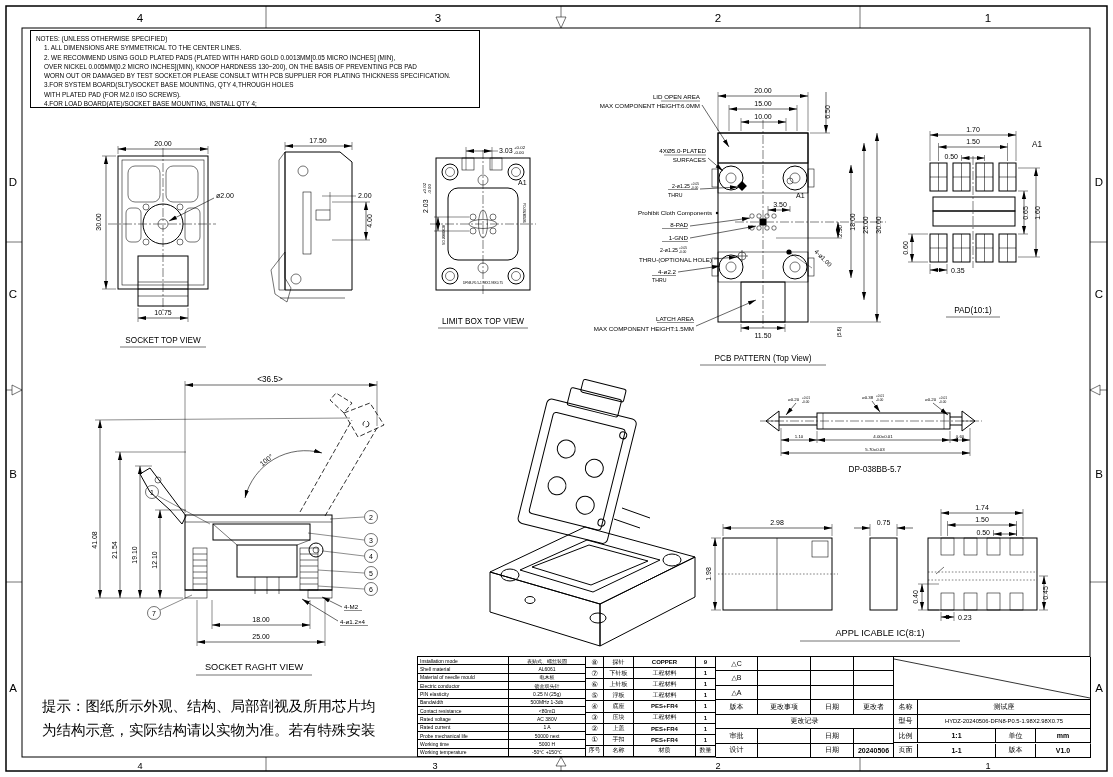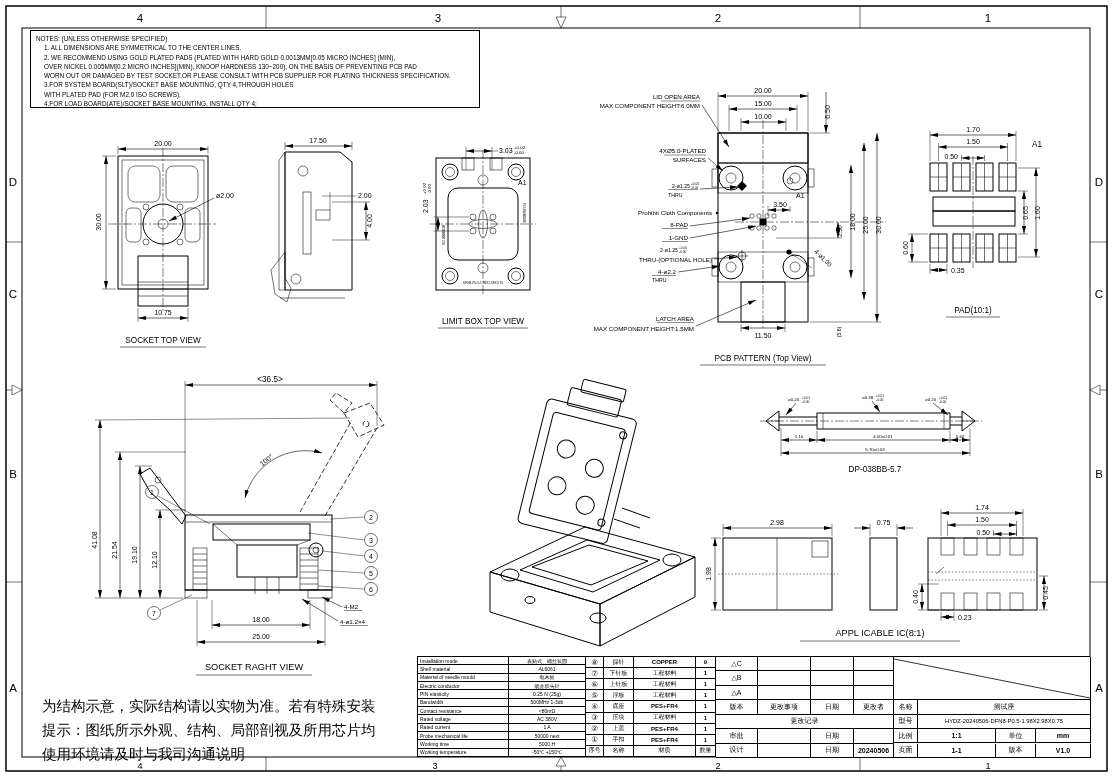--- a/index.html
+++ b/index.html
@@ -621,23 +621,22 @@
   <div style="padding-left:8px">2. WE RECOMMEND USING GOLD PLATED PADS (PLATED WITH HARD GOLD 0.0013MM[0.05 MICRO INCHES] (MIN),</div>
   <div style="padding-left:8px">OVER NICKEL 0.005MM[0.2 MICRO INCHES](MIN), KNOOP HARDNESS 130~200), ON THE BASIS OF PREVENTING PCB PAD</div>
   <div style="padding-left:8px">WORN OUT OR DAMAGED BY TEST SOCKET.OR PLEASE CONSULT WITH PCB SUPPLIER FOR PLATING THICKNESS SPECIFICATION.</div>
   <div style="padding-left:8px">3.FOR SYSTEM BOARD(SLT)/SOCKET BASE MOUNTING, QTY 4,THROUGH HOLES</div>
   <div style="padding-left:8px">WITH PLATED PAD (FOR M2.0 ISO SCREWS).</div>
   <div style="padding-left:8px">4.FOR LOAD BOARD(ATE)/SOCKET BASE MOUNTING, INSTALL QTY 4;</div>
 </div>
 
 
 <div class="abs hint" style="left:42px;top:694px;width:370px;">
+  <div>提示：图纸所示外观、结构、局部剖视及所用芯片均</div>
   <div>为结构示意，实际结构请以实物为准。若有特殊安装</div>
-  <div>提示：图纸所示外观、结构、局部剖视及所用芯片均</div>
-  <div>使用环境请及时与我司沟通说明</div>
 </div>
 
 
 <div class="abs tbl" style="left:417px;top:656px;width:168px;height:101px;display:grid;grid-template-rows:repeat(12,1fr);font-size:5px;">
   <div style="display:flex">
         <div class="cell" style="width:91px;padding-left:2px">Installation mode</div>
         <div class="cell c-c" style="width:77px">表贴式、螺丝装固</div>
       </div>
   <div style="display:flex">
         <div class="cell" style="width:91px;padding-left:2px">Shell material</div>

